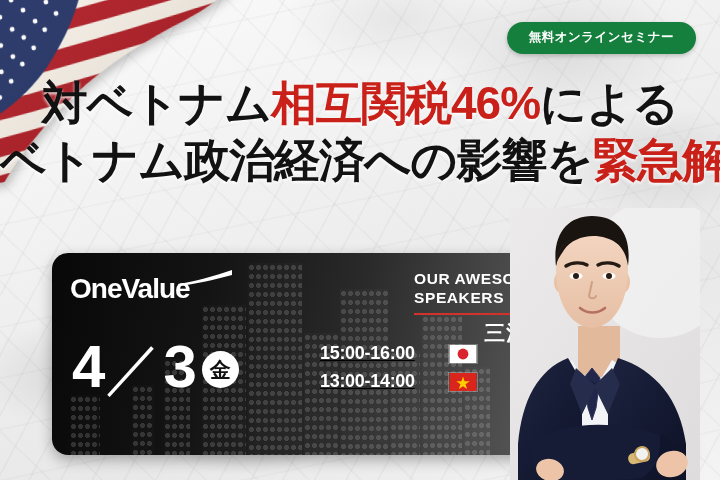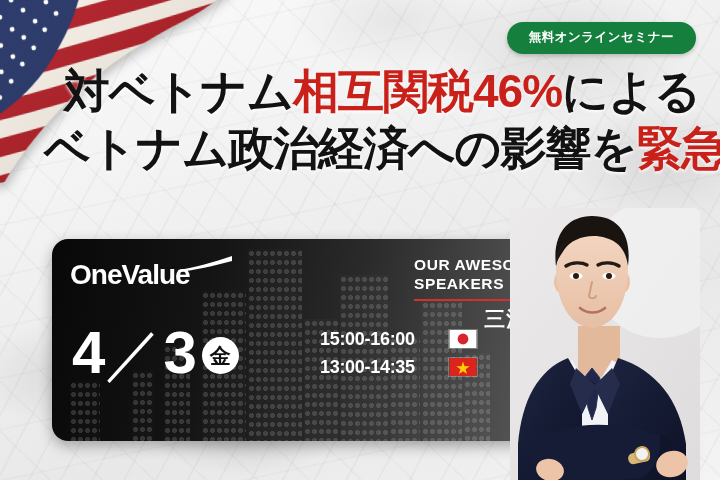--- a/index.html
+++ b/index.html
@@ -57,25 +57,24 @@
     font-weight:bold;
     letter-spacing:.5px;
     padding:7px 22px 8px;
     border-radius:16px;
     white-space:nowrap;
     box-shadow:0 2px 4px rgba(0,0,0,.20);
   }
 
   
   .headline{
-    position:absolute; left:0; right:0; top:68px;
+    position:absolute; left:0; right:0; top:80px;
     text-align:center;
     line-height:1.0;
     white-space:nowrap;
-    margin-left:44px;
   }
   .hl-line{
     font-size:46px;
     font-weight:bold;
     color:#121212;
     letter-spacing:-1px;
     text-shadow:0 2px 3px rgba(255,255,255,.85);
   }
   .hl-line.l2{ margin-top:11px; }
   .hl-red{ color:#c9211a; }
@@ -87,21 +86,21 @@
     font-weight:bold;
     color:#1a1a1a;
     letter-spacing:-.6px;
     white-space:nowrap;
     text-shadow:0 1px 2px rgba(255,255,255,.8);
   }
 
   
   .card{
     position:absolute;
-    left:52px; top:239px;
+    left:52px; top:253px;
     width:600px; height:202px;
     border-radius:16px;
     overflow:hidden;
     background:linear-gradient(100deg,#080808 0%,#141414 26%,#2a2a2a 50%,#4a4a4a 72%,#606060 88%,#6a6a6a 100%);
     box-shadow:0 5px 14px rgba(0,0,0,.30);
   }
   
   .skyline{ position:absolute; inset:0; opacity:.55; }
   .bldg{
     position:absolute; bottom:0;
@@ -152,22 +151,23 @@
     display:flex;align-items:center;justify-content:center;
     margin-left:7px;
     margin-top:5px;
   }
 
   
   .times{
     position:absolute; left:268px; top:90px;
   }
   .time-row{
-    display:flex; align-items:flex-start;
+    display:flex; align-items:flex-end;
     margin-bottom:7px;
+    text-decoration:underline;
   }
   .time-txt{
     color:#fff;
     font-size:18px;
     font-weight:bold;
     letter-spacing:-.3px;
     min-width:120px;
   }
   .flag-mini{
     width:30px;height:20px;
@@ -327,21 +327,21 @@
 
     <div class="times">
       <div class="time-row">
         <span class="time-txt">15:00-16:00</span>
         <svg class="flag-mini" viewBox="0 0 30 20">
           <rect width="30" height="20" fill="#ffffff"></rect>
           <circle cx="15" cy="10" r="6" fill="#d9232e"></circle>
         </svg>
       </div>
       <div class="time-row">
-        <span class="time-txt">13:00-14:35</span>
+        <span class="time-txt">13:00-14:00</span>
         <svg class="flag-mini" viewBox="0 0 30 20">
           <rect width="30" height="20" fill="#da251d"></rect>
           <polygon fill="#ffcd00" points="15,4 16.76,9.3 22.4,9.3 17.82,12.6 19.58,17.9 15,14.6 10.42,17.9 12.18,12.6 7.6,9.3 13.24,9.3"></polygon>
         </svg>
       </div>
     </div>
 
     <div class="speakers">
       <div class="spk-title">
         <div>OUR AWESOME</div>

